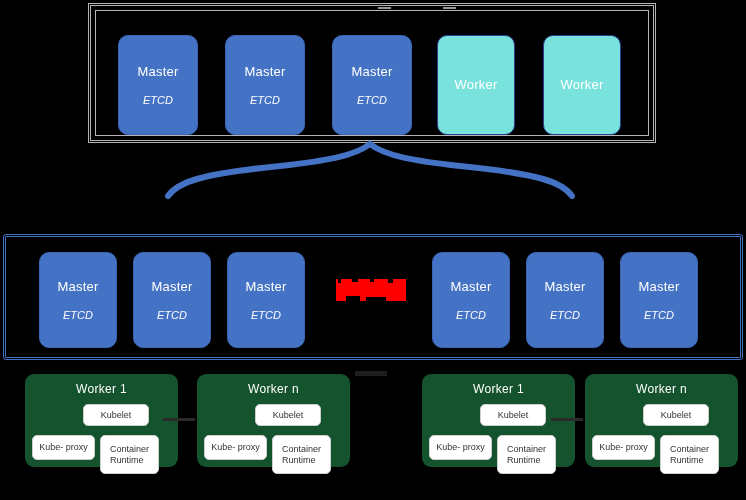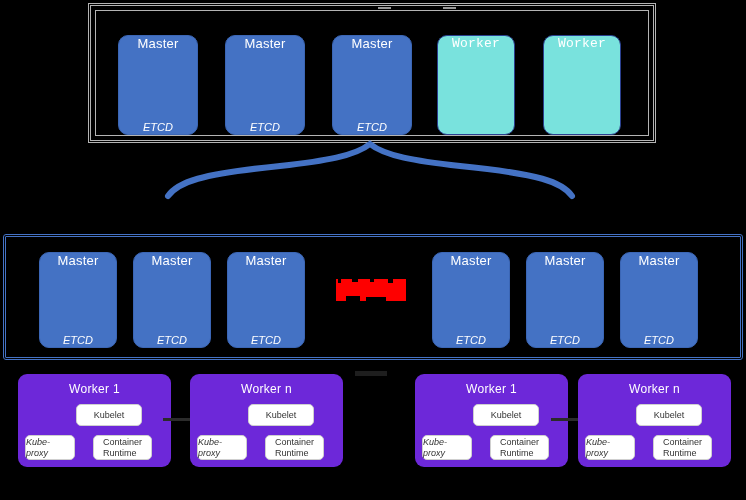--- a/index.html
+++ b/index.html
@@ -19,32 +19,31 @@
   }
 
   
   .node {
     position: absolute;
     box-sizing: border-box;
     border-radius: 10px;
     display: flex;
     flex-direction: column;
     align-items: center;
-    justify-content: space-between;
+    justify-content: center;
     color: #ffffff;
     text-align: center;
   }
   .node.master {
     background: #4472c4;
     border: 1px solid #3b66b5;
   }
   .node.workertop {
     background: #79e2dd;
     border: 1px solid #2a3f8f;
-    font-family: Liberation Mono, monospace;
   }
   .node-title {
     font-size: 13px;
     line-height: 16px;
     letter-spacing: .2px;
   }
   .node-sub {
     font-size: 11px;
     line-height: 14px;
     margin-top: 13px;
@@ -117,22 +116,23 @@
     position: absolute;
     background: #000000;
   }
 
   
   .worker-card {
     position: absolute;
     box-sizing: border-box;
     width: 153px;
     height: 93px;
-    background: #6d28d9;
+    background: #14532d;
     border-radius: 9px;
+    margin-left: 7px;
   }
   .worker-card .wtitle {
     position: absolute;
     top: 8px;
     left: 0;
     right: 0;
     text-align: center;
     color: #ffffff;
     font-size: 12px;
     letter-spacing: .3px;
@@ -145,22 +145,22 @@
     border-radius: 5px;
     color: #333333;
     font-size: 9px;
     line-height: 11px;
     display: flex;
     align-items: center;
     justify-content: center;
     text-align: left;
   }
   .chip.kubelet   { left: 58px; top: 30px;  width: 66px; height: 22px; }
-  .chip.kubeproxy { left: 7px;  top: 61px;  width: 50px; height: 25px; font-style: italic; }
-  .chip.runtime   { left: 75px; top: 61px;  width: 59px; height: 25px; }
+  .chip.kubeproxy { left: 7px;  top: 61px;  width: 63px; height: 25px; }
+  .chip.runtime   { left: 75px; top: 61px;  width: 59px; height: 39px; }
 
   
   .link-stub {
     position: absolute;
     background: #2b2b2b;
     height: 3px;
   }
   .link-stub.thick { height: 5px; background: #1e1e1e; }
 </style>
 </head>

